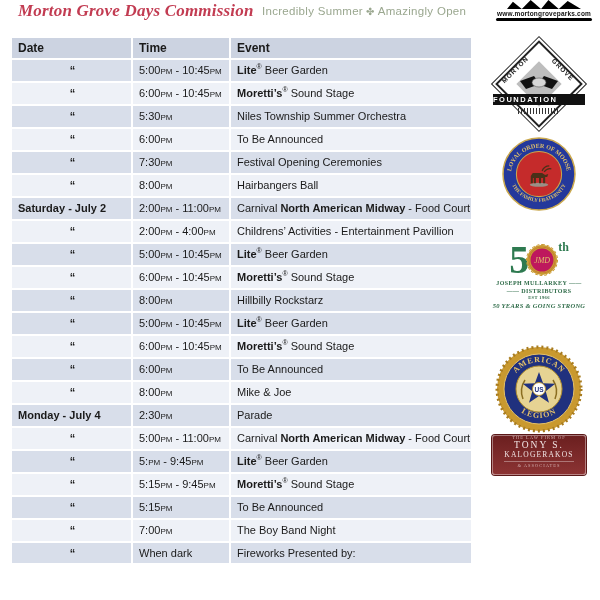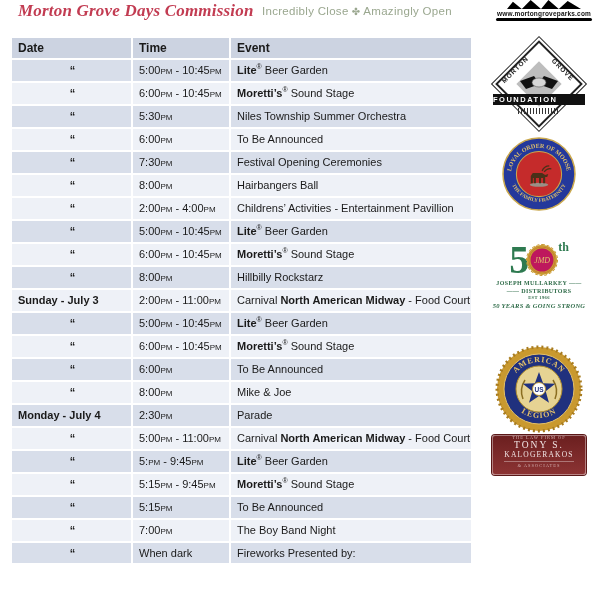--- a/index.html
+++ b/index.html
@@ -94,21 +94,21 @@
   .lf-name1 { font-size:9.5px; letter-spacing:2px; line-height:10px; }
   .lf-name2 { font-size:7.5px; letter-spacing:1.2px; line-height:9px; }
   .lf-assoc { border-top:1px solid rgba(255,255,255,.35); margin-top:1.5px; padding-top:1px; width:70px; text-align:center; }
 </style>
 </head>
 <body style="--title: #c23c52; --tagline: #9aa78f; --header-row: #ccd3e1; --row-light: #eef1f7; --row-dark: #d8deea; --text: #1a1a1a;">
 
 <div class="page-title">Morton Grove Days Commission</div>
 
 <div class="tagline">
-  <span>Incredibly Close</span><span class="sep">✤</span><span>Amazingly Open</span>
+  <span>Incredibly Summer</span><span class="sep">✤</span><span>Amazingly Open</span>
 </div>
 
 <div class="parks-logo">
   <div class="parks-peaks"></div>
   <div class="parks-url">www.mortongroveparks.com</div>
   <div class="parks-bar"></div>
 </div>
 
 <table class="schedule">
   <thead>
@@ -142,44 +142,44 @@
       <tr class="dark">
         <td class="ditto">“</td>
         <td>7:30<span class="mer">PM</span></td>
         <td>Festival Opening Ceremonies</td>
       </tr>
       <tr class="light">
         <td class="ditto">“</td>
         <td>8:00<span class="mer">PM</span></td>
         <td>Hairbangers Ball</td>
       </tr>
+      <tr class="dark">
+        <td class="day">Saturday - July 2</td>
+        <td>2:00<span class="mer">PM</span> - 11:00<span class="mer">PM</span></td>
+        <td>Carnival <b>North American Midway</b> - Food Court</td>
+      </tr>
       <tr class="light">
         <td class="ditto">“</td>
         <td>2:00<span class="mer">PM</span> - 4:00<span class="mer">PM</span></td>
         <td>Childrens’ Activities - Entertainment Pavillion</td>
       </tr>
       <tr class="dark">
         <td class="ditto">“</td>
         <td>5:00<span class="mer">PM</span> - 10:45<span class="mer">PM</span></td>
         <td><b>Lite</b><sup class="reg">®</sup> Beer Garden</td>
       </tr>
       <tr class="light">
         <td class="ditto">“</td>
         <td>6:00<span class="mer">PM</span> - 10:45<span class="mer">PM</span></td>
         <td><b>Moretti’s</b><sup class="reg">®</sup> Sound Stage</td>
       </tr>
       <tr class="dark">
         <td class="ditto">“</td>
         <td>8:00<span class="mer">PM</span></td>
         <td>Hillbilly Rockstarz</td>
-      </tr>
-      <tr class="light">
-        <td class="day">Sunday - July 3</td>
-        <td>2:00<span class="mer">PM</span> - 11:00<span class="mer">PM</span></td>
-        <td>Carnival <b>North American Midway</b> - Food Court</td>
       </tr>
       <tr class="dark">
         <td class="ditto">“</td>
         <td>5:00<span class="mer">PM</span> - 10:45<span class="mer">PM</span></td>
         <td><b>Lite</b><sup class="reg">®</sup> Beer Garden</td>
       </tr>
       <tr class="light">
         <td class="ditto">“</td>
         <td>6:00<span class="mer">PM</span> - 10:45<span class="mer">PM</span></td>
         <td><b>Moretti’s</b><sup class="reg">®</sup> Sound Stage</td>

